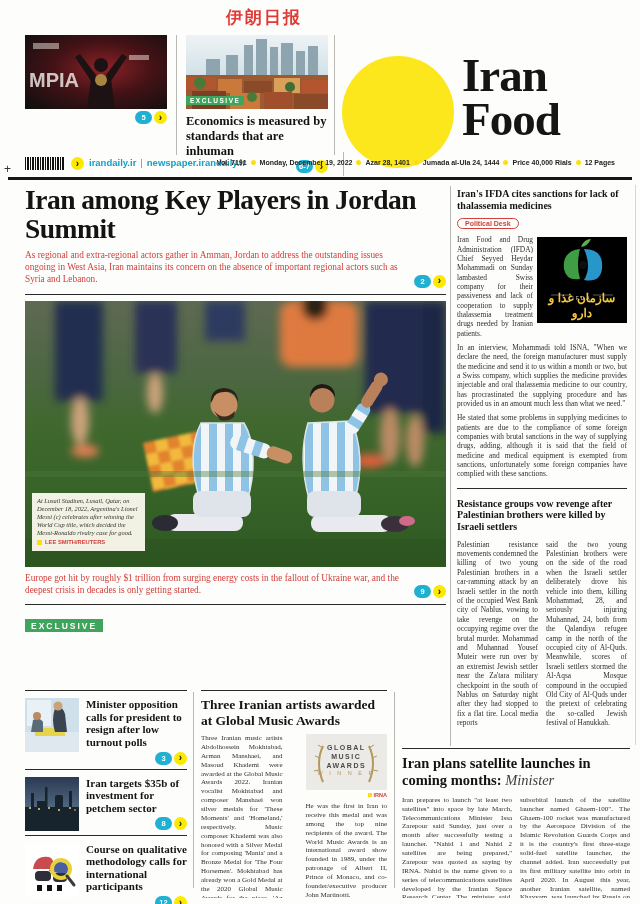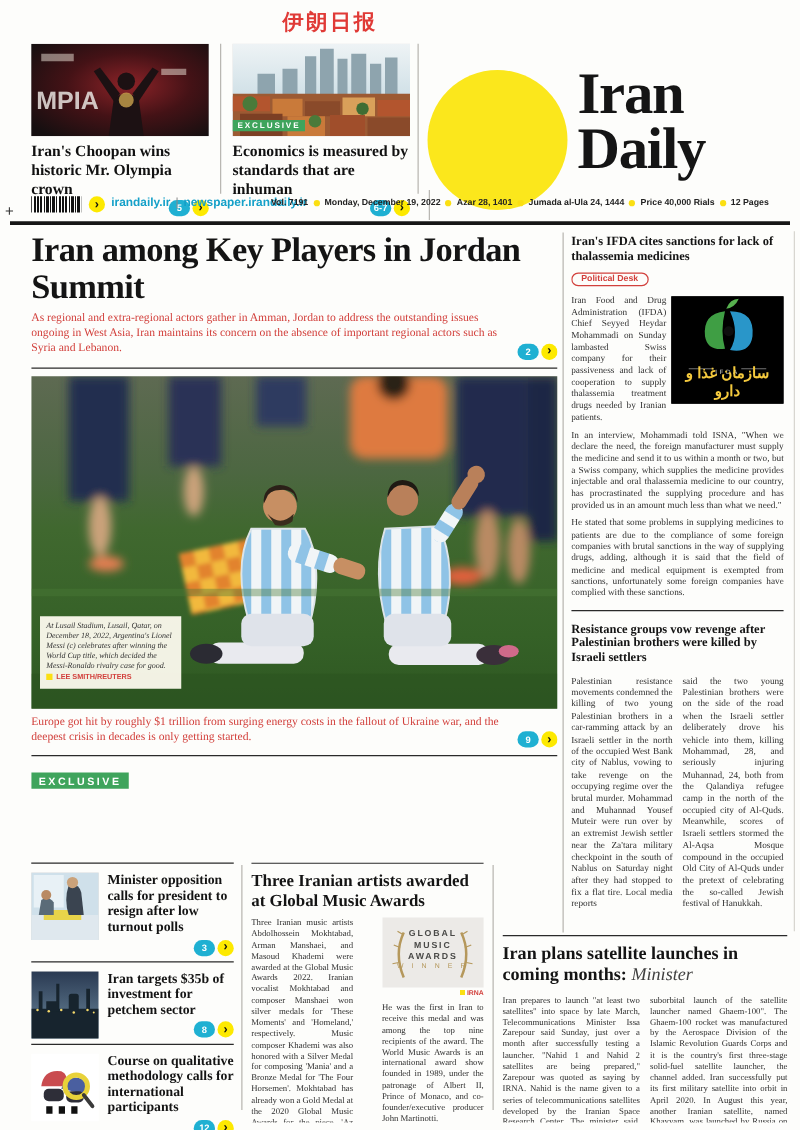--- a/index.html
+++ b/index.html
@@ -2,21 +2,21 @@
 <html><head>
 <meta charset="utf-8">
 <style>
   html,body{margin:0;padding:0;background:#e9e8e4;}
   .page{position:relative;width:640px;height:904px;background:#fdfdfb;margin:0 auto;
         font-family:"Liberation Serif","DejaVu Serif",serif;color:#1c1c1c;overflow:hidden;}
   
   .cn-title{position:absolute;top:6px;left:0;width:528px;text-align:center;
             font-family:"DejaVu Sans",sans-serif;font-weight:bold;font-size:17px;color:#e03a36;letter-spacing:2px;}
   .teaser{position:absolute;top:35px;width:142px;}
-  .teaser .img{width:142px;height:74px;position:relative;overflow:hidden;background:#e5e5e5;}
+  .teaser .img{width:142px;height:74px;position:relative;overflow:hidden;background:#a16207;}
   .teaser h3{margin:5px 0 0 0;font-size:12.5px;line-height:1.18;font-weight:bold;color:#111;}
   .badges{display:flex;gap:2px;align-items:center;justify-content:flex-end;margin-top:2px;}
   .pg{min-width:13px;height:13px;border-radius:7px;background:#1fb0d2;color:#fff;font-family:"Liberation Sans",sans-serif;
       font-size:7.5px;font-weight:bold;display:flex;align-items:center;justify-content:center;padding:0 2px;}
   .arr{width:13px;height:13px;border-radius:50%;background:#fde900;color:#111;font-family:"Liberation Sans",sans-serif;
       font-size:10px;font-weight:bold;display:flex;align-items:center;justify-content:center;line-height:1;}
   .vline{position:absolute;background:#b9b7b2;width:1px;}
   .excl-tag{background:#3fa45c;color:#fff;font-family:"Liberation Sans",sans-serif;font-weight:bold;
             font-size:8.5px;letter-spacing:2px;padding:2px 6px 1px 6px;display:inline-block;}
   .masthead{position:absolute;top:30px;left:340px;width:290px;height:125px;margin-top:18px;}
@@ -120,21 +120,20 @@
           <path d="M66,46 L50,22 L55,19 L71,40 Z"></path>
           <path d="M86,46 L102,22 L97,19 L81,40 Z"></path>
         </g>
         <circle cx="76" cy="45" r="6" fill="#caa34e" opacity="0.8"></circle>
         <g fill="#efe6da" opacity="0.5">
           <rect x="8" y="8" width="26" height="6"></rect>
             <rect x="104" y="20" width="20" height="5"></rect>
         </g>
       </svg>
     </div>
-    <h3>Iran's Choopan wins historic  Mr. Olympia crown</h3>
     <div class="badges">
       <span class="pg">5</span>
       <span class="arr">›</span>
     </div>
   </div>
   <div class="vline" style="left:176px;top:35px;height:120px;"></div>
 
   <div class="teaser" style="left:186px;">
     <div class="img">
       <svg width="142" height="74" viewBox="0 0 142 74">
@@ -176,21 +175,21 @@
       <span class="pg">6-7</span>
       <span class="arr">›</span>
     </div>
   </div>
   <div class="vline" style="left:334px;top:35px;height:120px;"></div>
 
   <div class="masthead">
     <div class="mh-circle"></div>
     <div class="mh-text">
       <div>Iran</div>
-      <div>Daily</div>
+      <div>Food</div>
     </div>
   </div>
 
   <div class="infobar">
     <div class="barcode"></div>
     <span class="arr ib-arr">›</span>
     <div class="ib-links">
       <span>irandaily.ir</span><span class="sep">|</span><span>newspaper.irandaily.ir</span>
     </div>
     <div class="ib-vline"></div>

